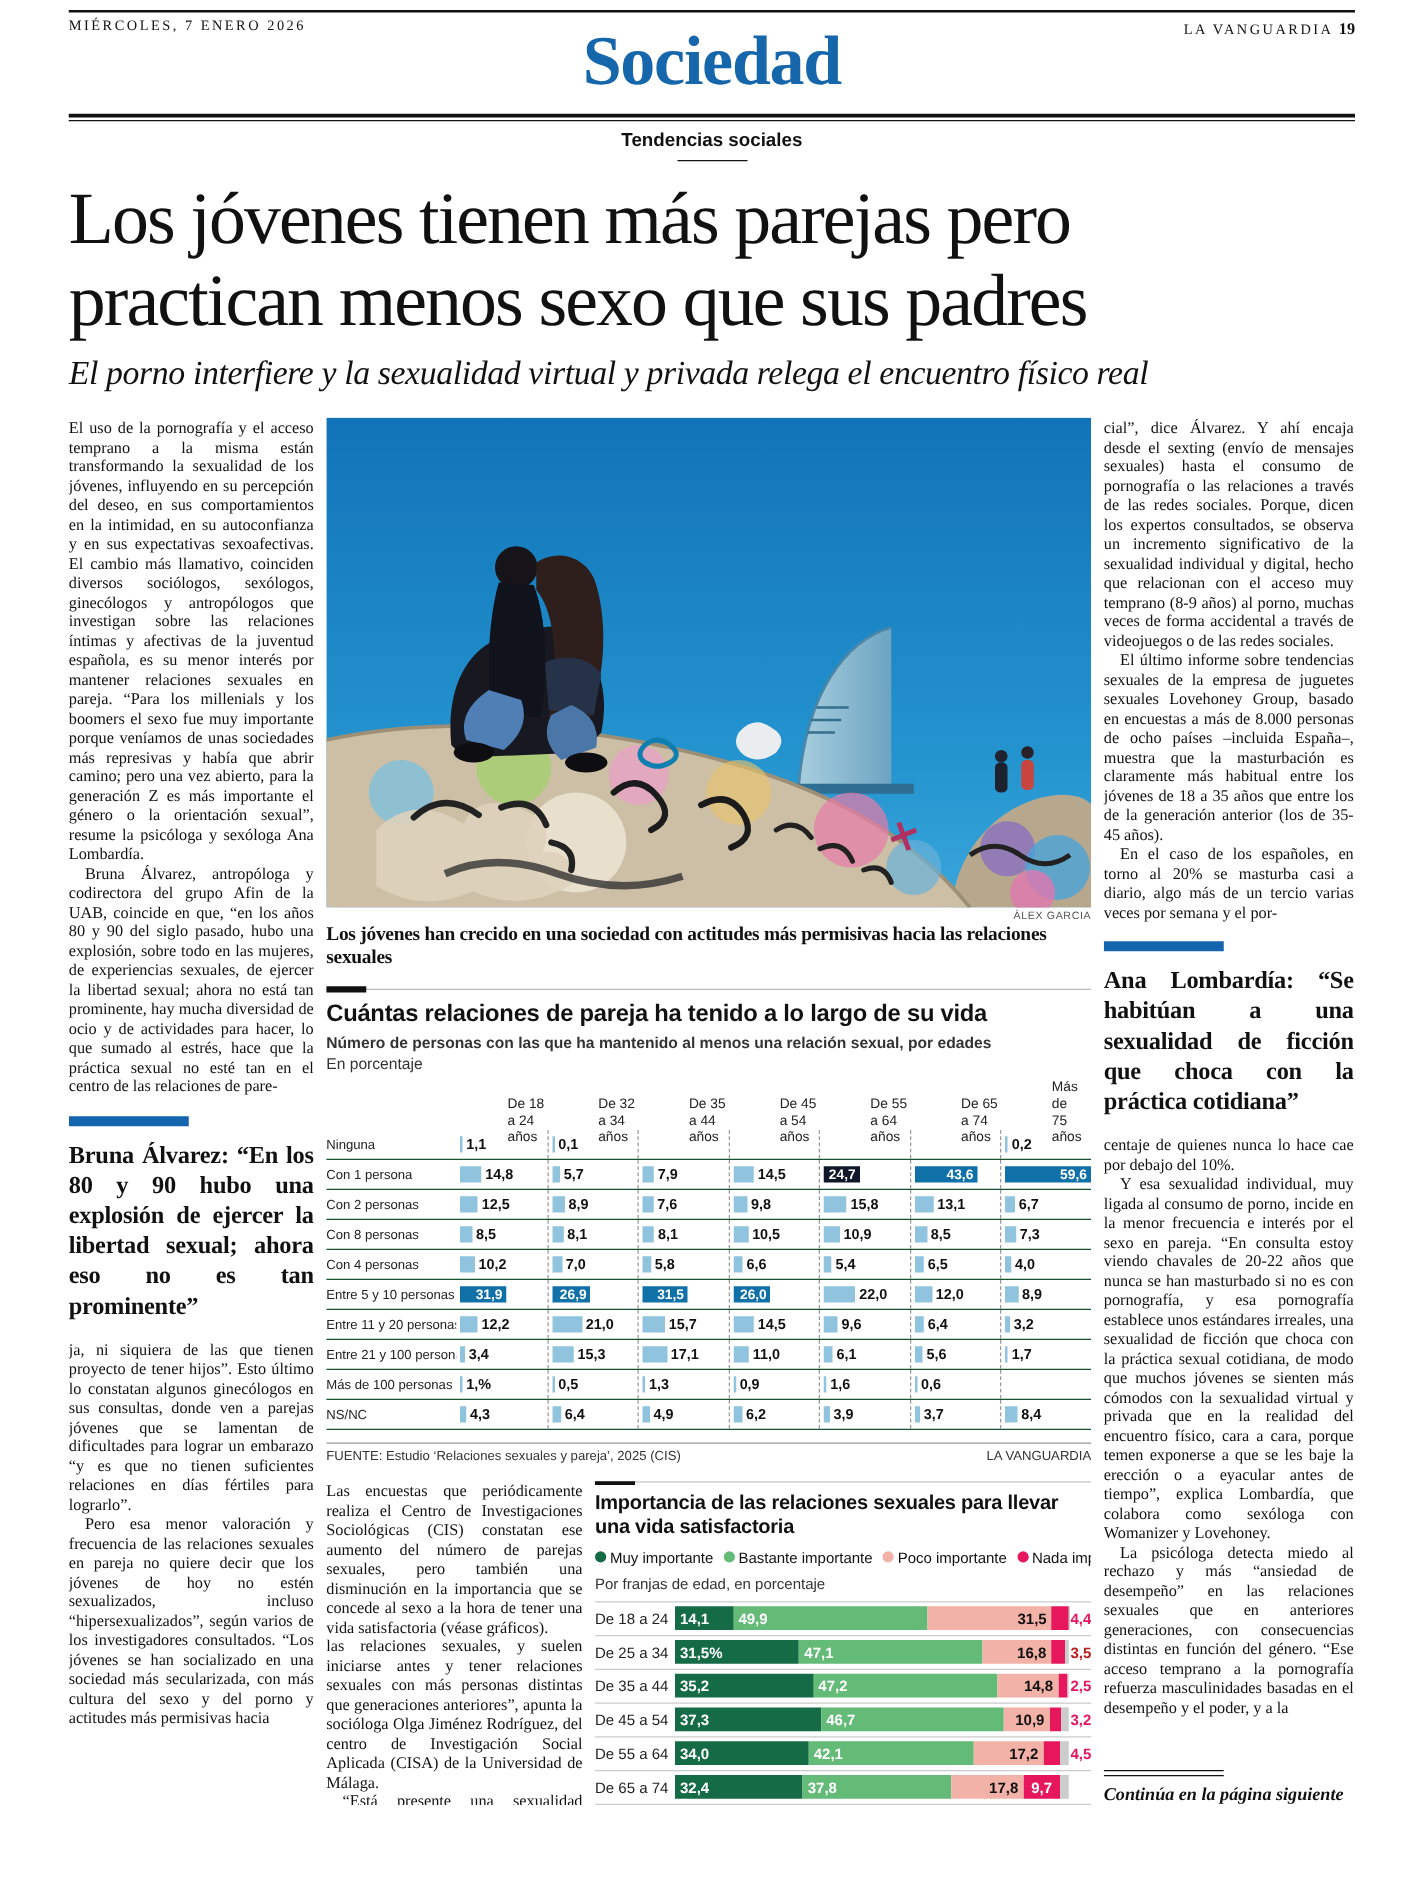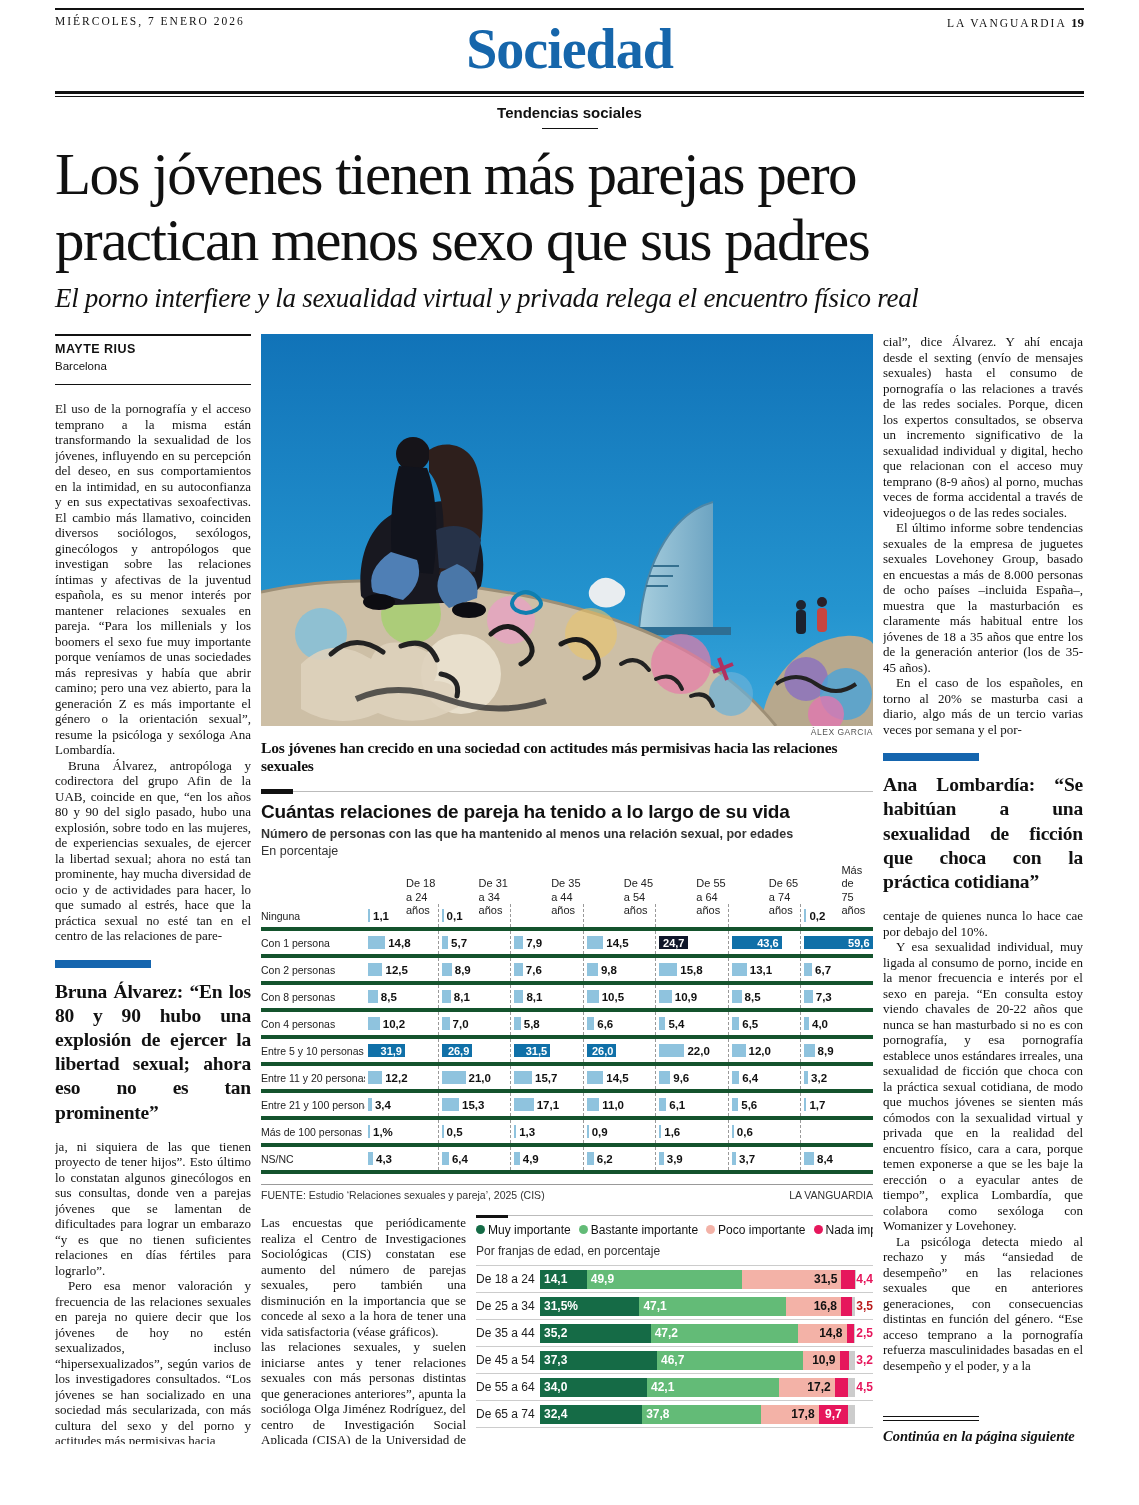--- a/index.html
+++ b/index.html
@@ -36,21 +36,21 @@
   
   .chart{font-family:"Liberation Sans",sans-serif;}
   .chart-head{border-top:1px solid #bbb;position:relative;margin-top:16px;}
   .chart-head::before{content:"";position:absolute;top:-3px;left:0;width:32px;height:5px;background:#111;}
   .c-title{font-weight:700;font-size:19px;letter-spacing:-0.2px;margin-top:9px;}
   .c-sub{font-size:12.5px;color:#333;margin-top:4px;font-weight:bold;}
   .c-unit{font-size:12.5px;color:#333;margin-top:3px;}
   .c-footer{display:flex;justify-content:space-between;font-size:10.5px;color:#333;border-top:1px solid #999;padding-top:4px;margin-top:10px;}
   
   .c1-grid{margin-top:6px;}
-  .c1-row{display:grid;grid-template-columns:104px repeat(7,1fr);align-items:center;height:23px;border-bottom:4px solid #14532d;}
+  .c1-row{display:grid;grid-template-columns:104px repeat(7,1fr);align-items:center;height:23px;border-bottom:1px solid #14532d;}
   .c1-row.hdr{height:36px;border-bottom:none;align-items:end;padding-bottom:4px;gap:36px;}
   .c1-label{font-size:10.5px;color:#222;white-space:nowrap;overflow:hidden;}
   .c1-cell{height:100%;display:flex;align-items:center;padding-left:3px;overflow:hidden;}
   .c1-cell.sep{border-left:1px dashed #999;}
   .c1-hcell{font-size:11px;line-height:1.2;color:#222;height:100%;display:flex;flex-direction:column;justify-content:flex-end;padding-left:5px;}
   .c1-bar{height:13px;flex:0 0 auto;min-width:2px;}
   .c1-bar.dark{display:flex;align-items:center;justify-content:flex-end;}
   .c1-num{font-weight:700;font-size:11.5px;margin-left:3px;white-space:nowrap;}
   .c1-num.inside{color:#fff;margin:0 3px 0 0;font-size:11px;}
   
@@ -96,24 +96,20 @@
 
   <h1 class="headline" style="margin:12px 0 0;">
     <span>Los jóvenes tienen más parejas pero</span><br>
     <span>practican menos sexo que sus padres</span>
   </h1>
   <div class="dek">El porno interfiere y la sexualidad virtual y privada relega el encuentro físico real</div>
 
   <div class="article">
 
     <div class="col body-txt">
-      <div class="byline">
-        <div class="who">MAYTE RIUS</div>
-        <div class="where">Barcelona</div>
-      </div>
       <p>El uso de la pornografía y el acceso temprano a la misma están transformando la sexualidad de los jóvenes, influyendo en su percepción del deseo, en sus comportamientos en la intimidad, en su autoconfianza y en sus expectativas sexoafectivas. El cambio más llamativo, coinciden diversos sociólogos, sexólogos, ginecólogos y antropólogos que investigan sobre las relaciones íntimas y afectivas de la juventud española, es su menor interés por mantener relaciones sexuales en pareja. “Para los millenials y los boomers el sexo fue muy importante porque veníamos de unas sociedades más represivas y había que abrir camino; pero una vez abierto, para la generación Z es más importante el género o la orientación sexual”, resume la psicóloga y sexóloga Ana Lombardía.</p>
       <p>Bruna Álvarez, antropóloga y codirectora del grupo Afin de la UAB, coincide en que, “en los años 80 y 90 del siglo pasado, hubo una explosión, sobre todo en las mujeres, de experiencias sexuales, de ejercer la libertad sexual; ahora no está tan prominente, hay mucha diversidad de ocio y de actividades para hacer, lo que sumado al estrés, hace que la práctica sexual no esté tan en el centro de las relaciones de pare-</p>
       <div class="pullquote">
         <div class="pq-bar" style="background: rgb(21, 101, 174);"></div>
         <div class="pq-text">Bruna Álvarez: “En los 80 y 90 hubo una explosión de ejercer la libertad sexual; ahora eso no es tan prominente”</div>
       </div>
       <p style="text-indent:0;">ja, ni siquiera de las que tienen proyecto de tener hijos”. Esto último lo constatan algunos ginecólogos en sus consultas, donde ven a parejas jóvenes que se lamentan de dificultades para lograr un embarazo “y es que no tienen suficientes relaciones en días fértiles para lograrlo”.</p>
       <p>Pero esa menor valoración y frecuencia de las relaciones sexuales en pareja no quiere decir que los jóvenes de hoy no estén sexualizados, incluso “hipersexualizados”, según varios de los investigadores consultados. “Los jóvenes se han socializado en una sociedad más secularizada, con más cultura del sexo y del porno y actitudes más permisivas hacia</p>
     </div>
 
@@ -197,21 +193,21 @@
         <div class="c-sub">Número de personas con las que ha mantenido al menos una relación sexual, por edades</div>
         <div class="c-unit">En porcentaje</div>
         <div class="c1-grid" id="c1-grid">
             <div class="c1-row hdr">
               <div class="c1-label"></div>
               <div class="c1-hcell">
                 <div>De 18</div>
                 <div>a 24 años</div>
               </div>
               <div class="c1-hcell sep">
-                <div>De 31</div>
+                <div>De 32</div>
                 <div>a 34 años</div>
               </div>
               <div class="c1-hcell sep">
                 <div>De 35</div>
                 <div>a 44 años</div>
               </div>
               <div class="c1-hcell sep">
                 <div>De 45</div>
                 <div>a 54 años</div>
               </div>
@@ -538,20 +534,21 @@
       </div>
 
       <div class="center-bottom">
         <div class="col body-txt">
           <p>Las encuestas que periódicamente realiza el Centro de Investigaciones Sociológicas (CIS) constatan ese aumento del número de parejas sexuales, pero también una disminución en la importancia que se concede al sexo a la hora de tener una vida satisfactoria (véase gráficos).</p>
           <p style="text-indent:0;">las relaciones sexuales, y suelen iniciarse antes y tener relaciones sexuales con más personas distintas que generaciones anteriores”, apunta la socióloga Olga Jiménez Rodríguez, del centro de Investigación Social Aplicada (CISA) de la Universidad de Málaga.</p>
           <p>“Está presente una sexualidad menos íntima, más pública y so-</p>
         </div>
         <div class="chart" style="overflow:hidden;">
           <div class="chart-head" style="margin-top:0;"></div>
+          <div class="c2-title">Importancia de las relaciones sexuales para llevar una vida satisfactoria</div>
           <div class="c2-legend" id="c2-legend">
               <span><span class="dot" style="background: rgb(21, 107, 70);"></span><span>Muy importante</span></span>
               <span><span class="dot" style="background: rgb(99, 187, 119);"></span><span>Bastante importante</span></span>
               <span><span class="dot" style="background: rgb(243, 178, 167);"></span><span>Poco importante</span></span>
               <span><span class="dot" style="background: rgb(230, 23, 92);"></span><span>Nada importante</span></span>
             </div>
           <div class="c2-note">Por franjas de edad, en porcentaje</div>
           <div class="c2-rows" id="c2-rows">
               <div class="c2-row">
                 <div class="c2-lab">De 18 a 24</div>

